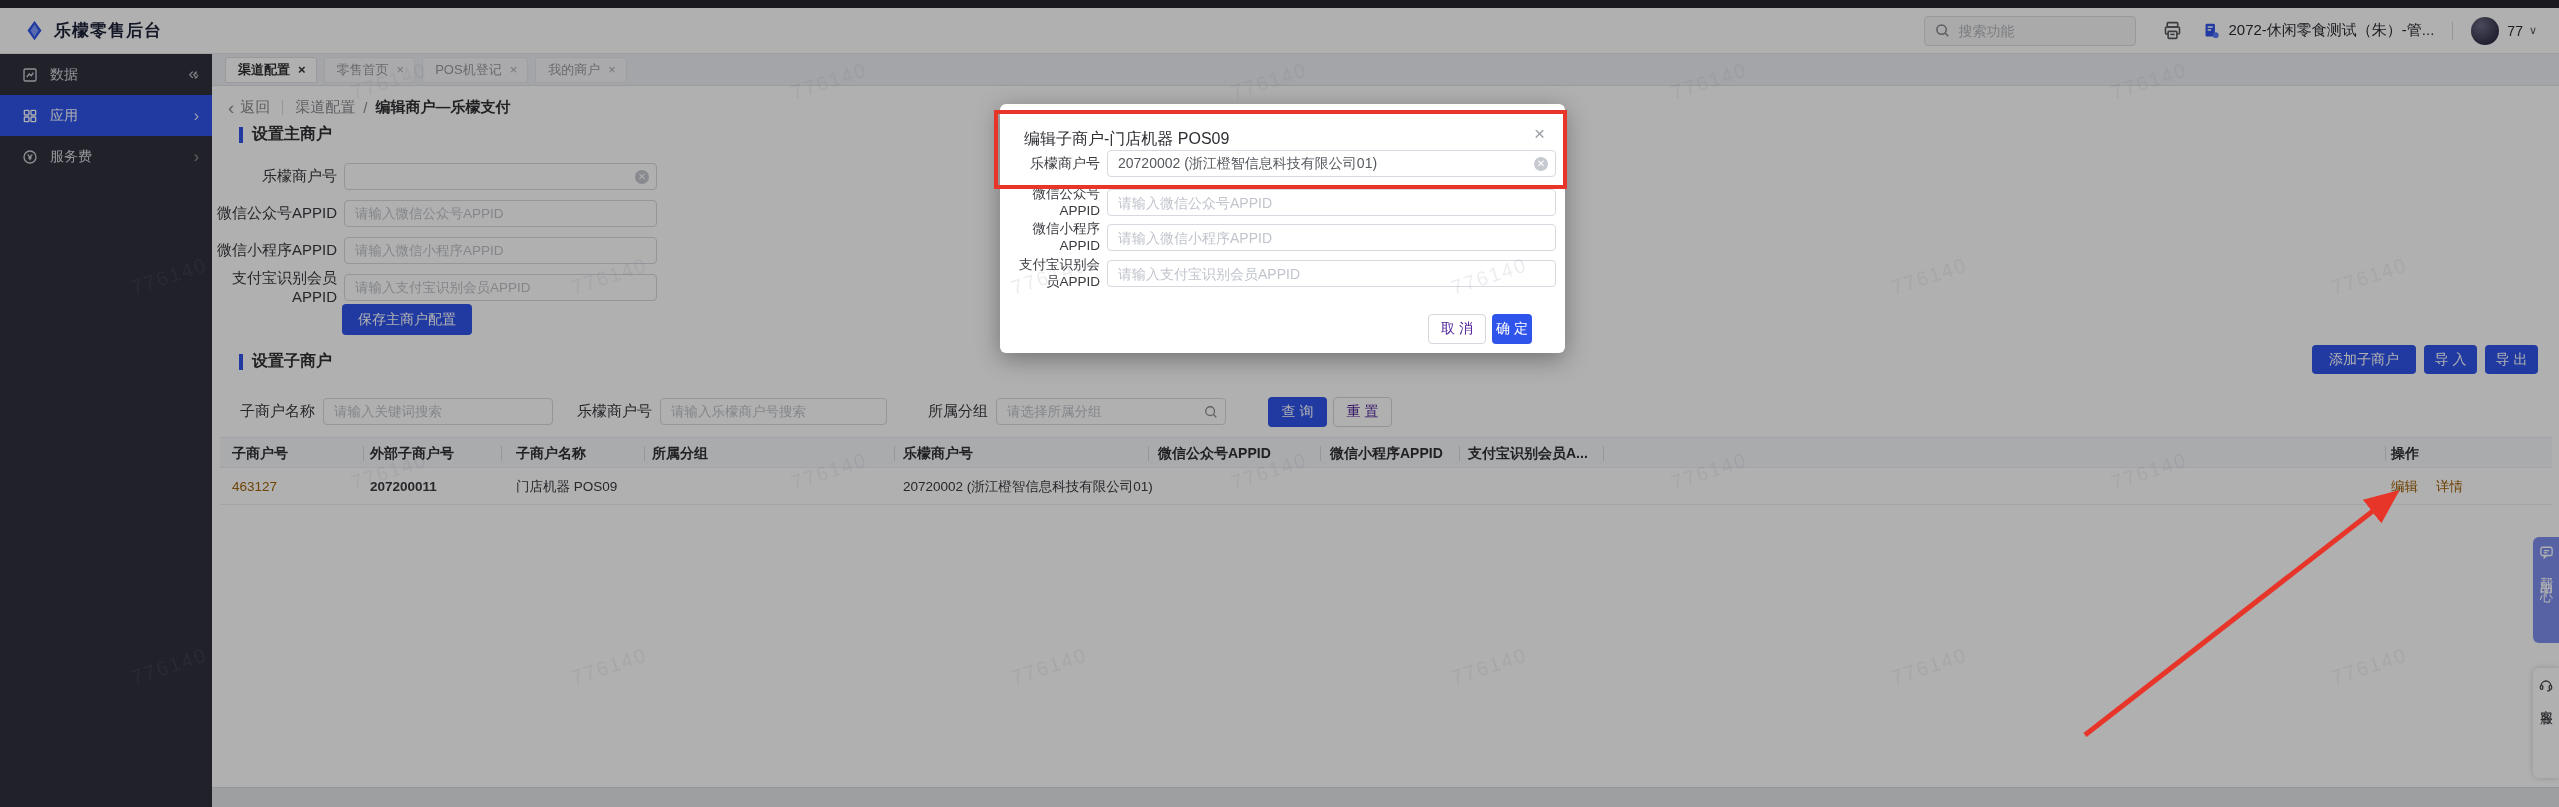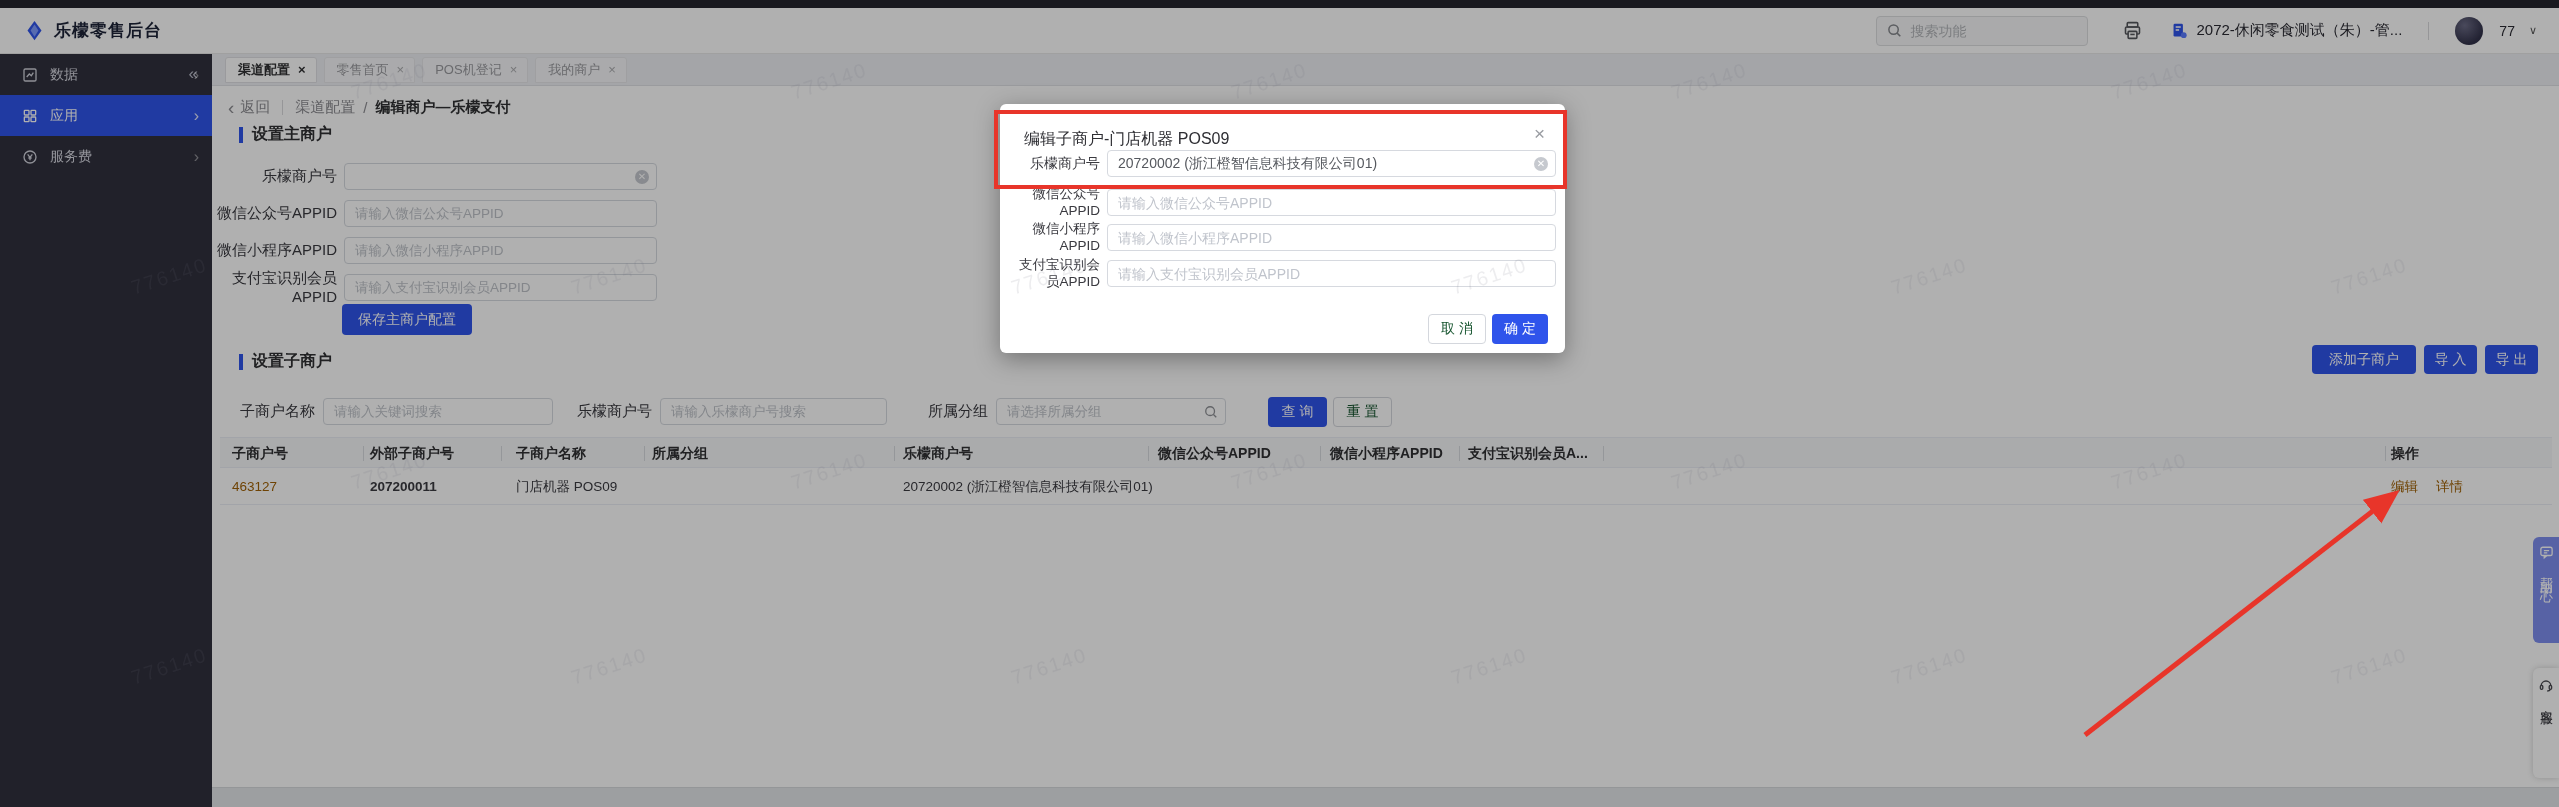--- a/index.html
+++ b/index.html
@@ -12,21 +12,21 @@
   
   #topbar { position:absolute; left:0; top:8px; width:2559px; height:46px; background:#fff;
             border-bottom:1px solid #e8e8e8; display:flex; align-items:center; z-index:10; }
   .logo-wrap { display:flex; align-items:center; padding-left:24px; width:205px; }
   .logo-gem { width:21px; height:21px; margin-right:9px; }
   .logo-text { font-size:17px; font-weight:bold; color:#1d2438; letter-spacing:1px; white-space:nowrap; }
   #topmenu { display:flex; align-items:center; }
   .menu-item { font-size:15px; color:#2b2b33; margin-right:38px; white-space:nowrap; cursor:pointer; }
   .menu-more { font-size:15px; color:#2b2b33; white-space:nowrap; cursor:pointer; }
   .menu-more .caret { display:inline-block; font-size:10px; color:#555; transform:translateY(-1px); }
-  #topbar-right { margin-left:auto; display:flex; align-items:center; padding-right:22px;gap:8px; }
+  #topbar-right { margin-left:auto; display:flex; align-items:center; padding-right:22px; }
   .search-pill { position:relative; width:212px; height:30px; background:#f6f7f8; border:1px solid #dcdee0;
                  border-radius:4px; display:flex; align-items:center; padding:0 10px; margin-right:26px; }
   .search-pill input { border:none; outline:none; background:transparent; font-size:14px; color:#444; width:160px; margin-left:8px; font-family:inherit; }
   .search-pill input::placeholder { color:#b4b6ba; }
   .hdr-ico { margin-right:20px; display:flex; align-items:center; cursor:pointer; }
   .store-wrap { display:flex; align-items:center; margin-right:18px; cursor:pointer; }
   .store-name { font-size:15px; color:#2b2b33; margin-left:8px; white-space:nowrap; }
   .v-divider { width:1px; height:18px; background:#d9d9dc; margin-right:18px; }
   .avatar { width:28px; height:28px; border-radius:50%; background:radial-gradient(circle at 35% 30%, #6b6b85, #32324a 70%); margin-right:8px; cursor:pointer; }
   .user-num { font-size:14px; color:#2b2b33; margin-right:6px; }
@@ -68,21 +68,21 @@
              display:flex; align-items:center; padding:0 24px 0 10px; }
   .f-input input { border:none; outline:none; width:100%; font-size:13.5px; color:#606266; background:transparent; font-family:inherit; }
   .f-input input::placeholder { color:#bfc3c9; }
   .clear-ico { position:absolute; right:7px; top:50%; transform:translateY(-50%); width:14px; height:14px; border-radius:50%;
                background:#c6c9cf; color:#fff; font-size:10px; line-height:14px; text-align:center; cursor:pointer; }
   .search-ico-in { position:absolute; right:7px; top:50%; transform:translateY(-50%); }
 
   .btn { display:inline-flex; align-items:center; justify-content:center; border-radius:4px; font-size:14px;
          cursor:pointer; white-space:nowrap; border:1px solid transparent; font-family:inherit; }
   .btn-primary { background:#2f54eb; color:#fff; }
-  .btn-plain { background:#fff; color:#14532d; border-color:#d4d7dd; }
+  .btn-plain { background:#fff; color:#4c1d95; border-color:#d4d7dd; }
 
   
   .fl-label { font-size:15px; color:#3a3a40; margin-right:8px; white-space:nowrap; }
   .fl-field { position:absolute; display:flex; align-items:center; }
 
   
   #table-wrap { position:absolute; left:8px; top:383px; width:2332px; }
   #thead { position:relative; height:31px; background:#f7f8fa; border-top:1px solid #ebeef5; border-bottom:1px solid #ebeef5; }
   .hcell { position:absolute; top:0; height:31px; line-height:31px; font-size:14px; font-weight:bold; color:#303133; white-space:nowrap; }
   .hsep { position:absolute; top:8px; width:1px; height:15px; background:#d8dbe0; }
@@ -103,21 +103,21 @@
   #modal { position:absolute; left:1000px; top:104px; width:565px; height:249px; background:#fff; border-radius:6px;
            box-shadow:0 6px 24px rgba(0,0,0,.35); z-index:100; }
   #modal-title { position:absolute; left:24px; top:25px; font-size:16px; color:#2e2e33; }
   #modal-close { position:absolute; right:20px; top:20px; font-size:19px; color:#9a9da3; cursor:pointer; line-height:1; }
   .mrow { position:absolute; left:0; display:flex; align-items:center; }
   .m-label { width:90px; margin-left:10px; margin-right:7px; text-align:right; font-size:13.5px; color:#3a3a40; line-height:1.25; }
   .m-input { position:relative; width:449px; height:27px; border:1px solid #d6d9df; border-radius:4px; display:flex; align-items:center; padding:0 24px 0 10px; background:#fff; }
   .m-input input { border:none; outline:none; width:100%; font-size:14px; color:#55585e; background:transparent; font-family:inherit; }
   .m-input input::placeholder { color:#c0c4cc; }
   #modal-cancel { position:absolute; left:428px; top:210px; width:58px; height:30px; }
-  #modal-confirm { position:absolute; left:492px; top:210px; width:56px; height:30px; }
+  #modal-confirm { position:absolute; left:492px; top:210px; width:40px; height:30px; }
 
   
   #red-box { position:absolute; left:994px; top:110px; width:573px; height:79px; border:4px solid #e8352a; z-index:125; pointer-events:none; }
   #annotation-arrow { position:absolute; left:0; top:0; z-index:130; pointer-events:none; }
 
   
   #watermarks { position:absolute; inset:0; overflow:hidden; z-index:115; pointer-events:none; }
   .wm { position:absolute; font-size:20px; color:rgba(110,110,120,.12); transform:rotate(-18deg); letter-spacing:2px; }
 
   svg { display:block; }

